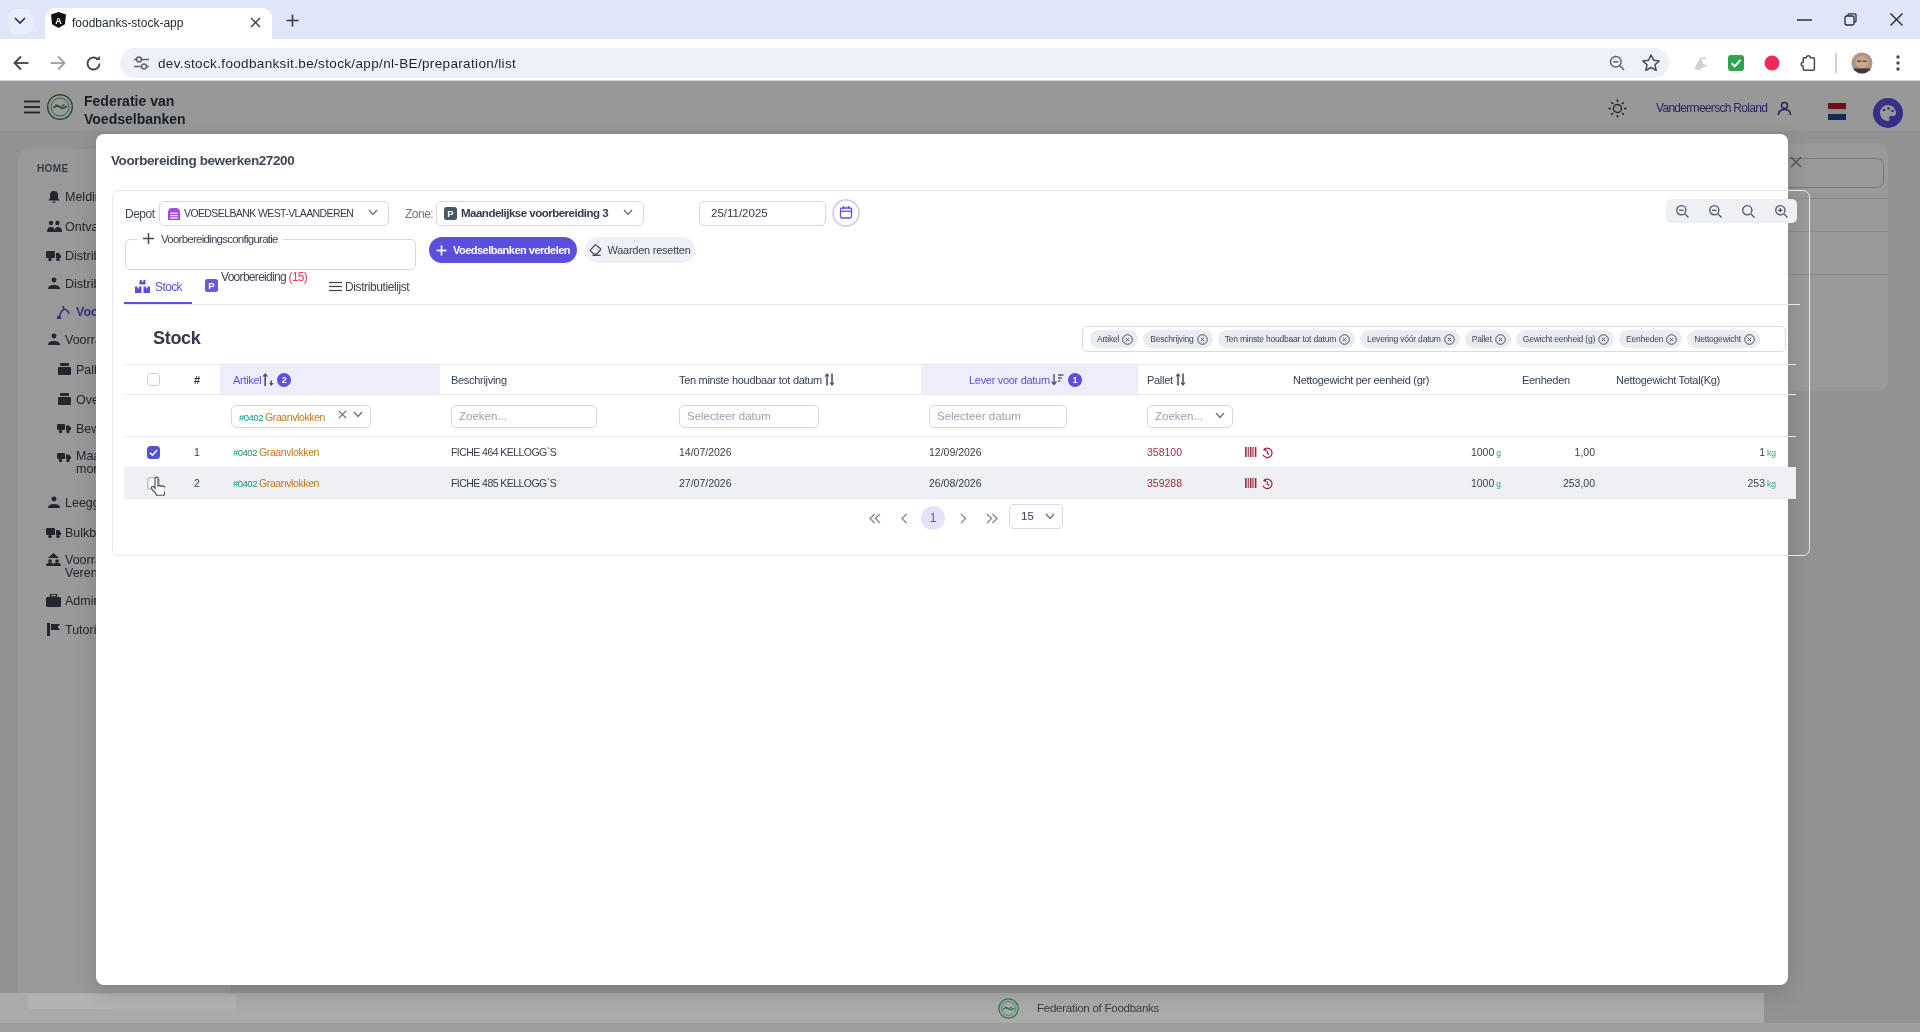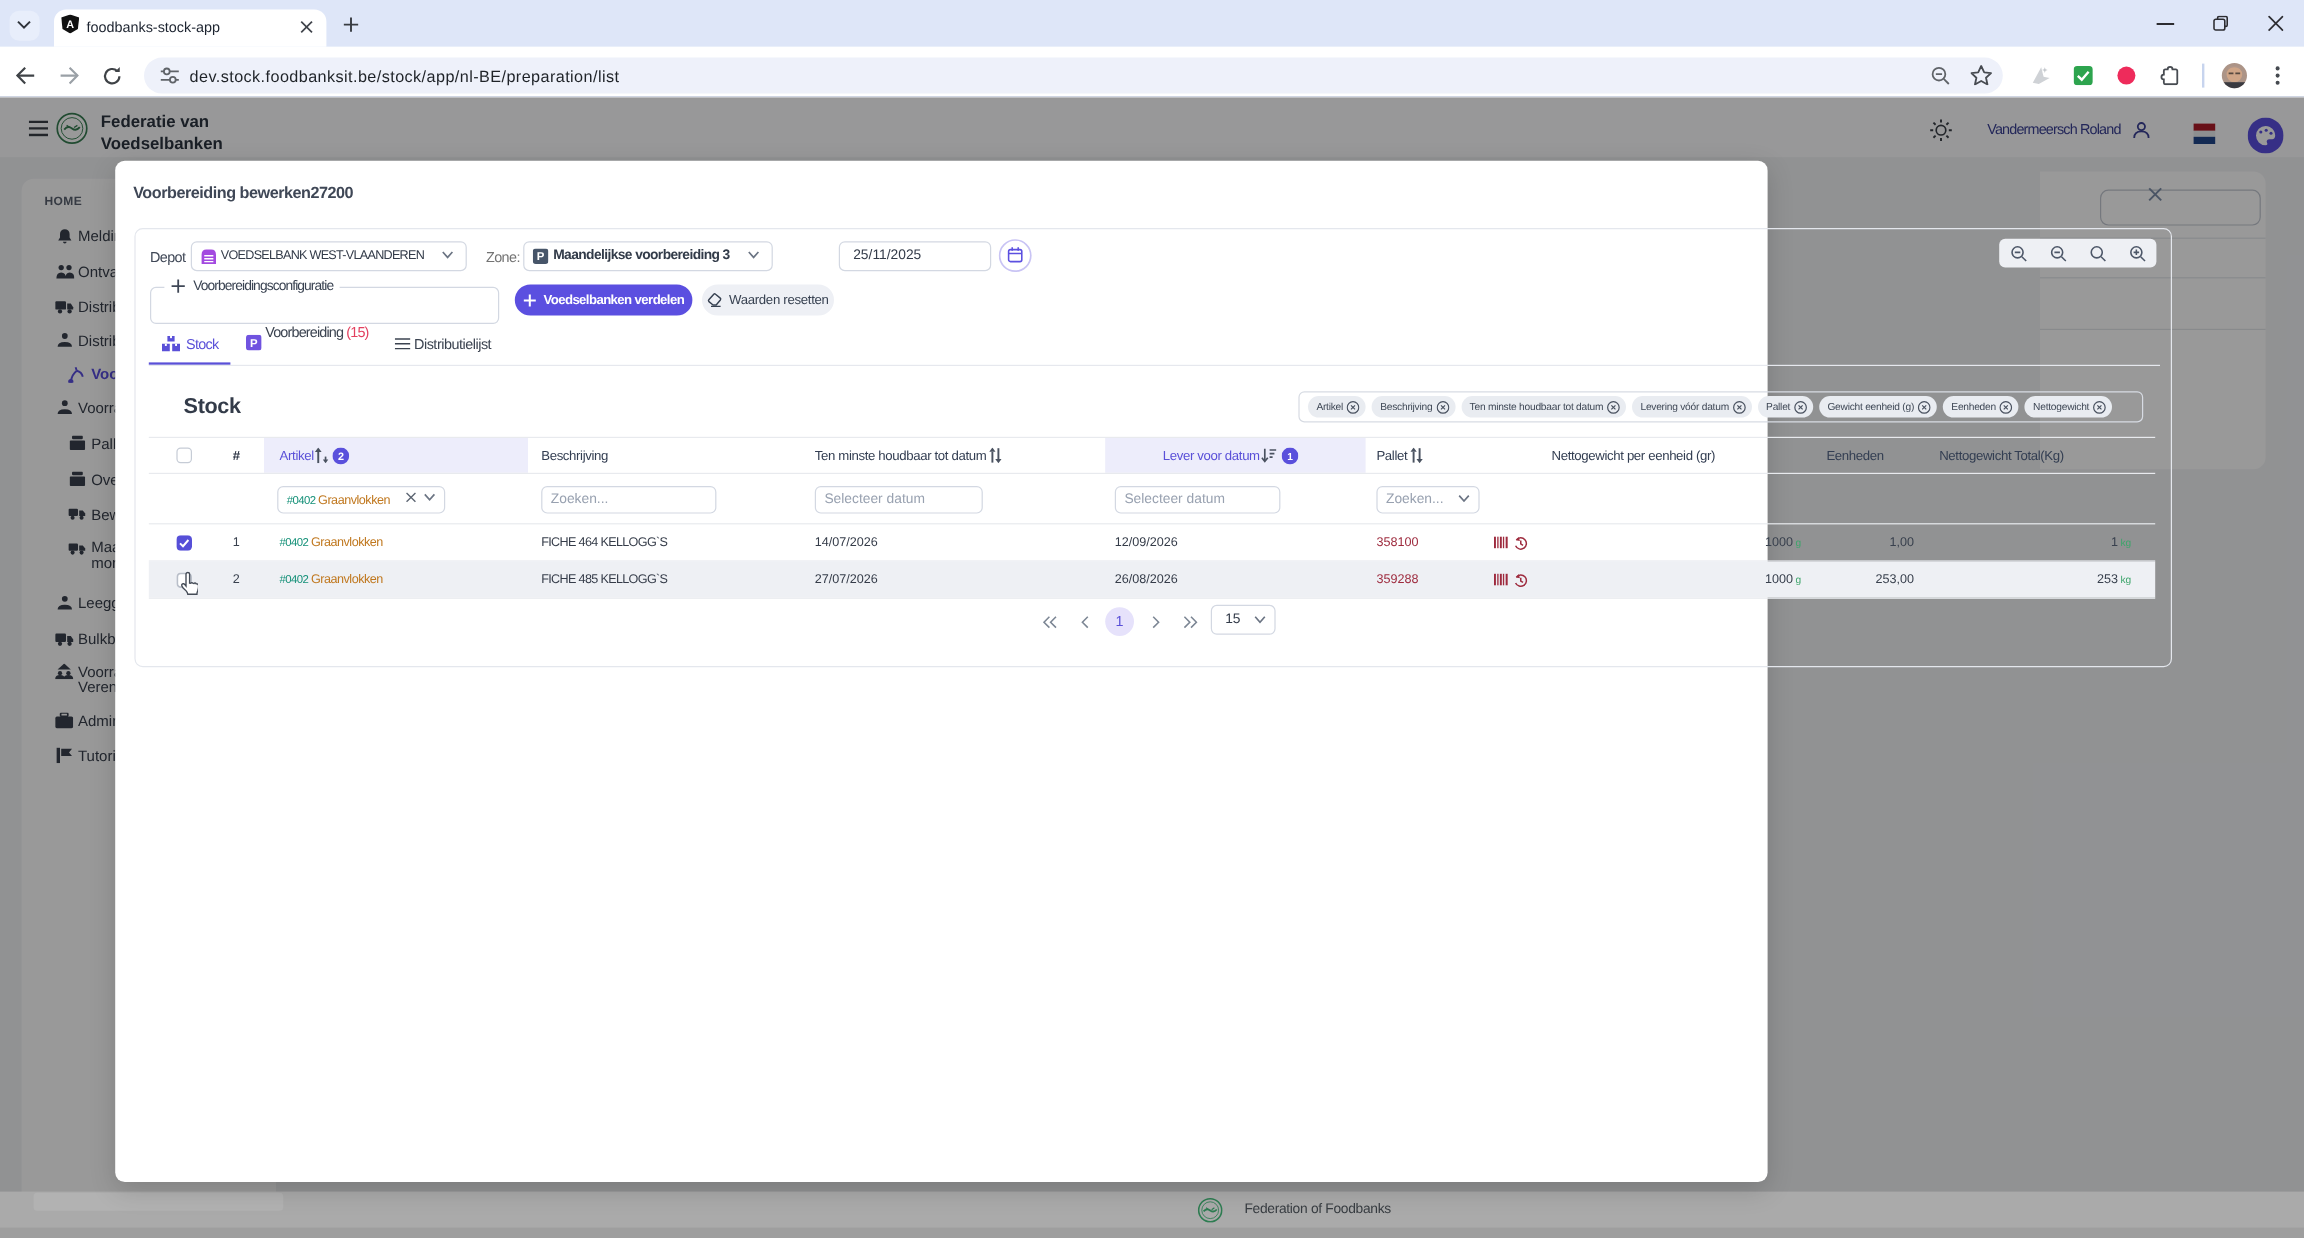--- a/index.html
+++ b/index.html
@@ -16,24 +16,24 @@
 #toolbar { position:absolute; left:0; top:39px; width:1920px; height:42px; background:#fff; }
 #urlbar { position:absolute; left:120px; top:48px; width:1549px; height:30px; background:#eef1fa; border-radius:15px; }
 #chromeline { position:absolute; left:0; top:80px; width:1920px; height:1px; background:#cfd5e2; }
 
 
 #app { position:absolute; left:0; top:81px; width:1920px; height:951px; background:#f2f3f6; }
 #appheader { position:absolute; left:0; top:0; width:1920px; height:50px; background:#fdfeff; }
 #sidebar { position:absolute; left:18px; top:68px; width:212px; height:859px; background:#ffffff; border-radius:10px; }
 .side-item { position:absolute; font-size:12.5px; color:#39404d; }
 #mask { position:absolute; left:0; top:81px; width:1920px; height:951px; background:rgba(0,0,0,0.40); }
-#appfooter { position:absolute; left:0; top:993px; width:1920px; height:39px; background:#aaaaaa; }
-
-
-#modal { position:absolute; left:96px; top:134px; width:1377px; height:851px; background:#fff; border-radius:8px; box-shadow:0 6px 22px rgba(0,0,0,0.16); }
+#appfooter { position:absolute; left:0; top:993px; width:1764px; height:39px; background:#aaaaaa; }
+
+
+#modal { position:absolute; left:96px; top:134px; width:1692px; height:851px; background:#fff; border-radius:8px; box-shadow:0 6px 22px rgba(0,0,0,0.16); }
 #formbox { position:absolute; left:16px; top:56px; width:1698px; height:366px; border:1px solid #e4e7ed; border-radius:7px; }
 .dd { position:absolute; height:25px; background:#fff; border:1px solid #d3d8e2; border-radius:5px; }
 .inp { position:absolute; background:#fff; border:1px solid #d3d8e2; border-radius:5px; }
 .hline { position:absolute; height:1px; background:#e8eaee; }
 .chip { display:inline-flex; align-items:center; background:#e9ecf1; border-radius:9px; height:18px; font-size:8.5px; letter-spacing:-0.2px; color:#3f4856; padding:0 5px 0 7px; gap:3px; white-space:nowrap; flex:none; }
 .cell-hl { position:absolute; background:#ededfb; }
 .th { position:absolute; top:174px; height:29px; display:flex; align-items:center; font-size:11px; letter-spacing:-0.3px; color:#333e52; white-space:nowrap; }
 .num { position:absolute; display:flex; align-items:baseline; justify-content:flex-end; font-size:10.5px; color:#39414e; }
 .unit { font-size:8.5px; color:#3da56b; margin-left:2px; }
 </style>

